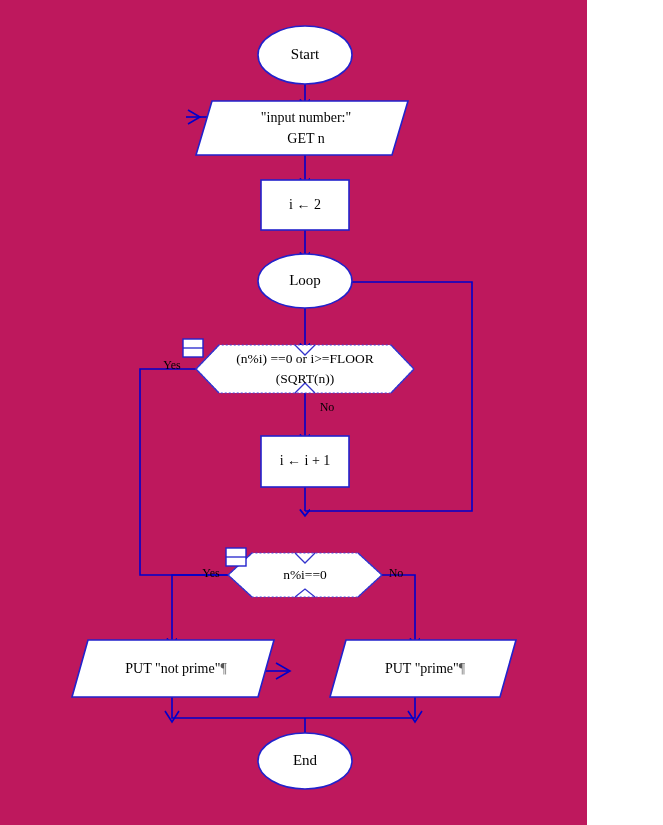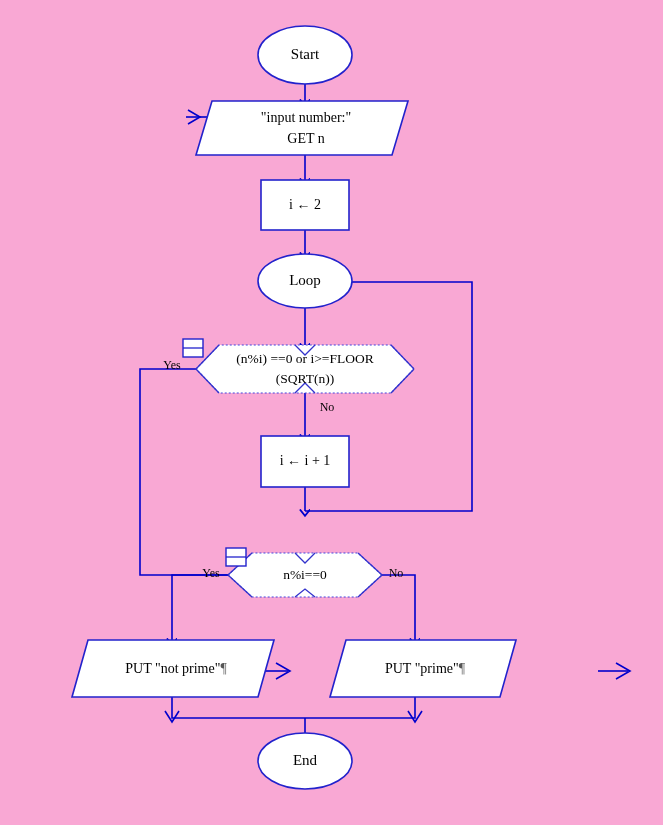--- a/index.html
+++ b/index.html
@@ -6,23 +6,23 @@
   html, body {
     margin: 0;
     padding: 0;
     background: #ffffff;
   }
   body {
     font-family: "Liberation Serif", "DejaVu Serif", serif;
   }
   #flowchart-canvas {
     position: relative;
-    width: 663px;
+    width: 587px;
     height: 825px;
-    background: #f9a8d4;
+    background: #be185d;
     overflow: hidden;
     text-align: center;
   }
   #flowchart-canvas svg {
     position: absolute;
     top: 0;
     left: 0;
     width: 663px;
     height: 825px;
   }

